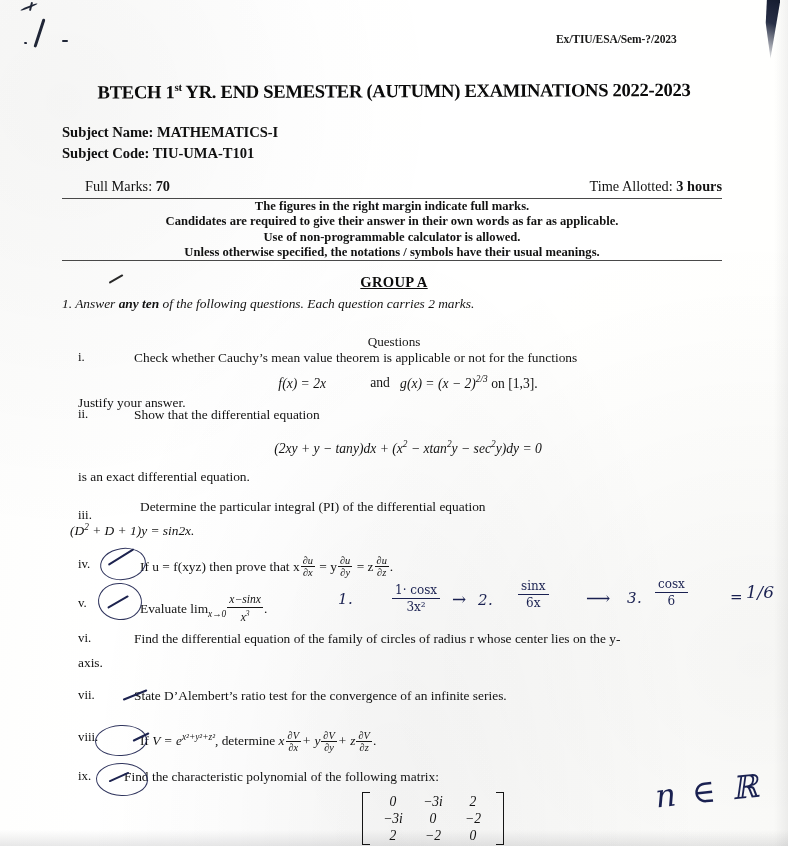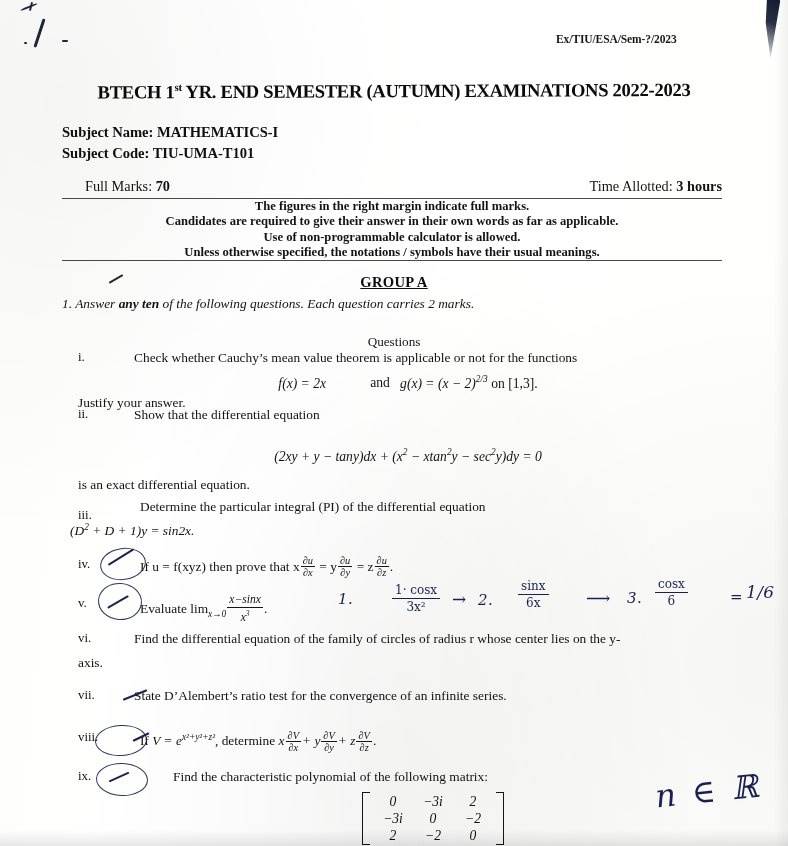--- a/index.html
+++ b/index.html
@@ -354,21 +354,21 @@
           <span style="font-style:normal;">on [1,3].</span>
         </span>
         <span style="display:block;margin-top:1px;">Justify your answer.</span>
       </span>
     </div>
 
     <div class="q" style="top:406px;">
       <span class="num">ii.</span>
       <span class="body">
         <span>Show that the differential equation</span>
-        <span class="eq" style="margin-top:20px;">
+        <span class="eq" style="margin-top:12px;">
           <span>(2xy + y − tany)dx + (x</span><sup class="sm">2</sup>
           <span>− xtan</span><sup class="sm">2</sup><span>y − sec</span><sup class="sm">2</sup><span>y)dy = 0</span>
         </span>
         <span style="display:block;margin-top:11px;">is an exact differential equation.</span>
       </span>
     </div>
 
     <div class="q" style="top:498px;">
       <span class="num" style="top:9px;">iii.</span>
       <span class="body" style="margin-left:62px;">
@@ -413,21 +413,21 @@
       <span class="num">viii.</span>
       <span class="body" style="margin-left:62px;">
         <span>If</span>
         <i class="m">V = e</i><sup class="sm" style="font-style:italic;">x²+y²+z²</sup><span>, determine</span>
         <i class="m">x</i><span class="frac"><span class="nu">∂V</span><span class="de">∂x</span></span><span style="font-style:italic;">+ y</span><span class="frac"><span class="nu">∂V</span><span class="de">∂y</span></span><span style="font-style:italic;">+ z</span><span class="frac"><span class="nu">∂V</span><span class="de">∂z</span></span><span>.</span>
       </span>
     </div>
 
     <div class="q" style="top:768px;">
       <span class="num">ix.</span>
-      <span class="body" style="margin-left:95px;">Find the characteristic polynomial of the following matrix:</span>
+      <span class="body" style="margin-left:46px;">Find the characteristic polynomial of the following matrix:</span>
     </div>
 
     <div class="matrix-wrap">
       <div class="matrix">
         <div class="mbrk l"></div>
         <div class="mrows">
           <div class="mrow">
             <span class="mcell">0</span>
             <span class="mcell">−3i</span>
             <span class="mcell">2</span>

